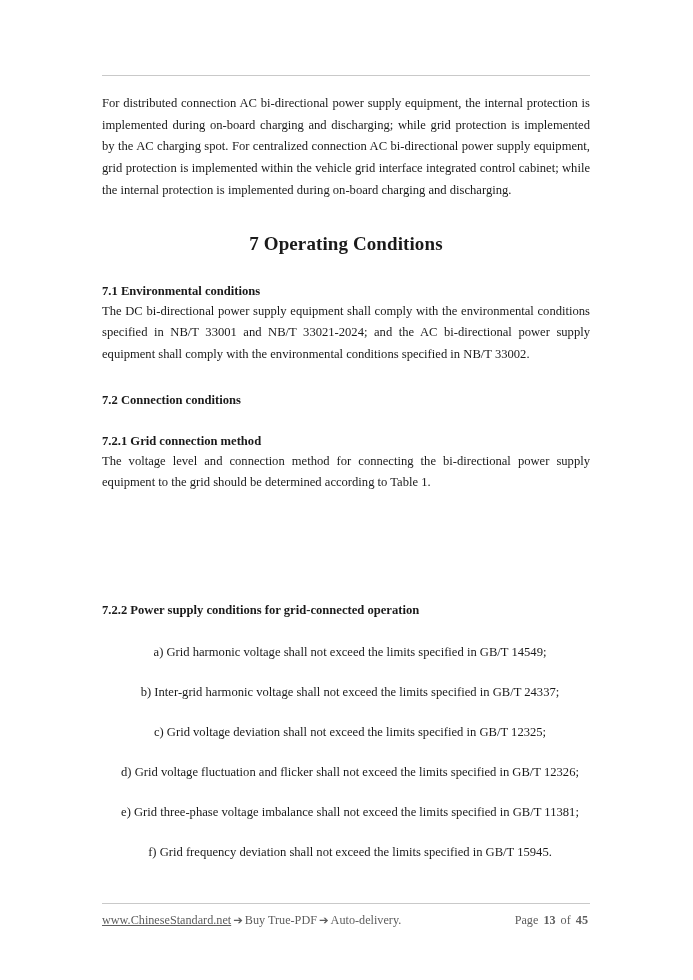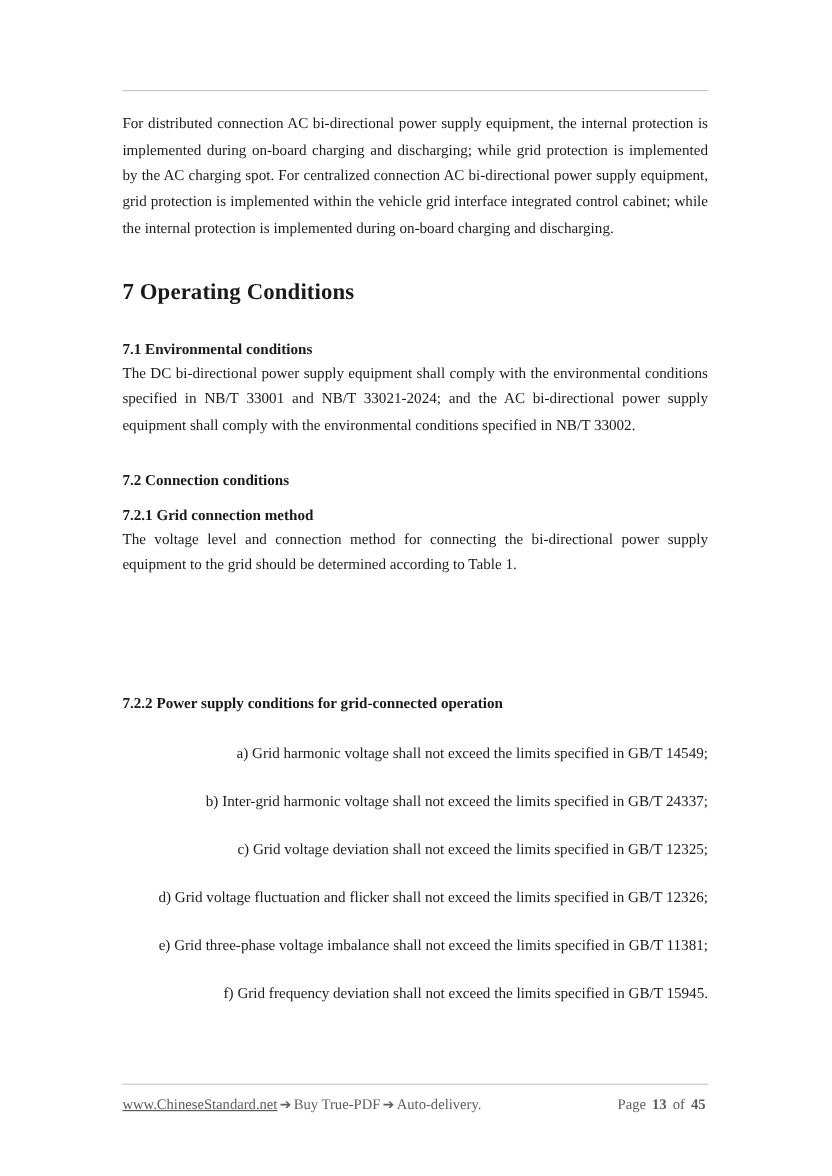--- a/index.html
+++ b/index.html
@@ -66,31 +66,32 @@
     text-justify: inter-word;
     color: #1a1a1a;
   }
 
   h1.section-title {
     margin: 31px 0 0 0;
     font-size: 19px;
     font-weight: bold;
     line-height: 1.3;
     letter-spacing: 0.1px;
+    text-align: center;
   }
 
   h2.sub-heading {
     margin: 26px 0 0 0;
     font-size: 12.6px;
     font-weight: bold;
     line-height: 1.4;
   }
 
   h3.sub-heading-2 {
-    margin: 12px 0 0 0;
+    margin: 24px 0 0 0;
     font-size: 12.6px;
     font-weight: bold;
     line-height: 1.4;
   }
 
   .para-gap { margin-top: 17px; }
   .para-gap-lg { margin-top: 18px; }
 
   
   .table-placeholder {
@@ -100,21 +101,21 @@
   ul.cond-list {
     list-style: none;
     margin: 0;
     padding: 0;
   }
   ul.cond-list li {
     font-size: 12.6px;
     line-height: 1.6;
     margin: 0 0 0 8px;
     padding-top: 20px;
-    text-align: right;
+    text-align: center;
   }
   ul.cond-list li:first-child {
     padding-top: 22px;
   }
 
   
   .footer-rule {
     position: absolute;
     left: 102px;
     top: 903px;

